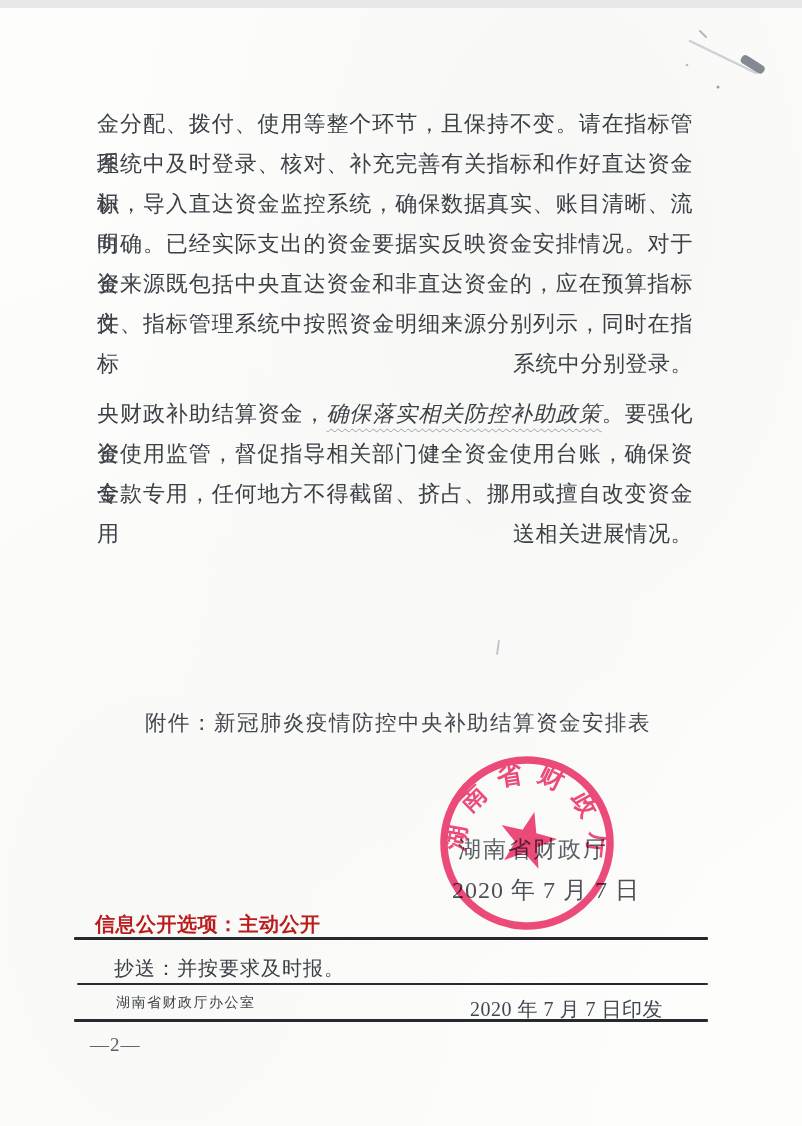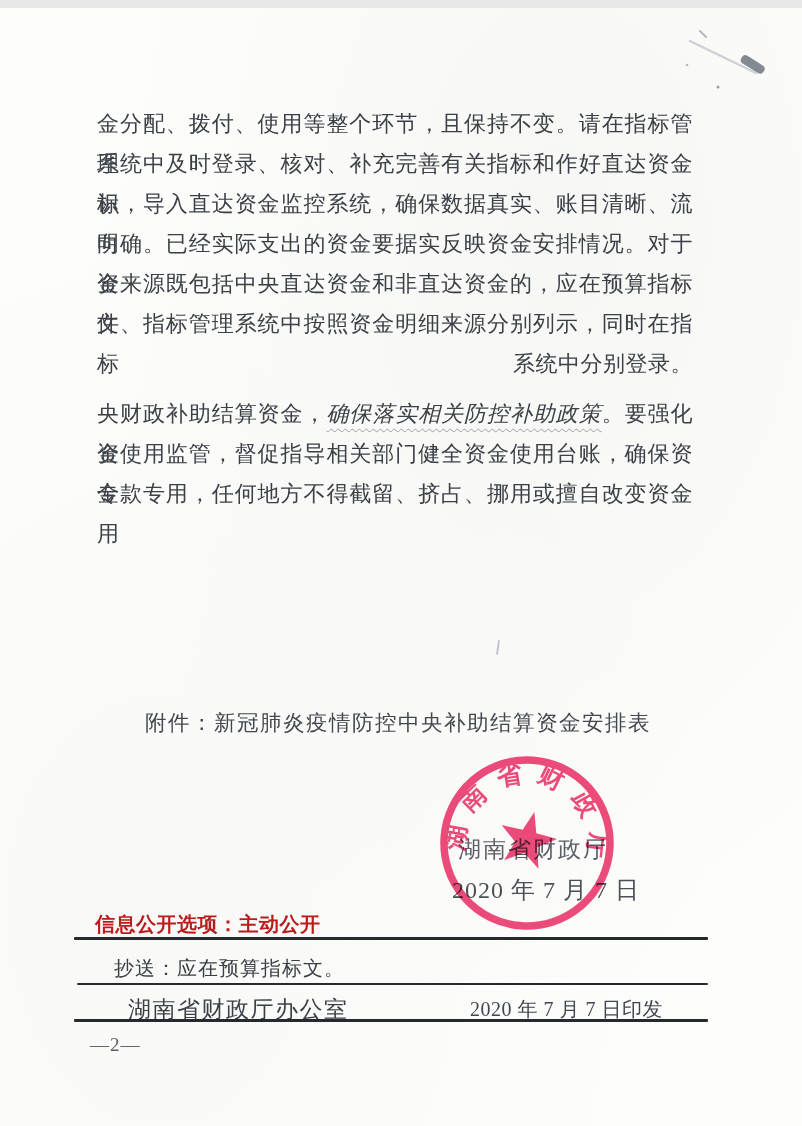--- a/index.html
+++ b/index.html
@@ -69,22 +69,22 @@
   }
   .rule{position:absolute;background:#26292d;border-radius:1px;}
   .rule1{left:74px;top:929px;width:634px;height:3px;}
   .rule2{left:77px;top:975px;width:631px;height:2px;}
   .rule3{left:74px;top:1011px;width:634px;height:3px;}
   .footer-cc{
     position:absolute;left:114px;top:947px;
     font-size:20px;color:#3a3f45;letter-spacing:1px;white-space:nowrap;
   }
   .footer-office{
-    position:absolute;left:128px;top:986px;
-    font-size:23px;color:#3a3f45;letter-spacing:1.5px;white-space:nowrap;
+    position:absolute;left:116px;top:986px;
+    font-size:14px;color:#3a3f45;letter-spacing:1.5px;white-space:nowrap;
   }
   .footer-printdate{
     position:absolute;left:470px;top:988px;
     font-size:20px;color:#3f464f;letter-spacing:.5px;white-space:nowrap;
   }
   .page-number{
     position:absolute;left:90px;top:1026px;
     font-size:19px;color:#5b6066;letter-spacing:1px;
   }
   .artifact{position:absolute;left:660px;top:5px;}
@@ -113,20 +113,21 @@
       <div class="line fill">识，导入直达资金监控系统，确保数据真实、账目清晰、流向</div>
       <div class="line fill">明确。已经实际支出的资金要据实反映资金安排情况。对于资</div>
       <div class="line fill">金来源既包括中央直达资金和非直达资金的，应在预算指标文</div>
       <div class="line fill">件、指标管理系统中按照资金明细来源分别列示，同时在指标</div>
       <div class="line">系统中分别登录。</div>
     </div>
     <div class="para2">
       <div class="line fill"><span>央财政补助结算资金，</span><span class="wavy">确保落实相关防控补助政策</span><span>。要强化资</span></div>
       <div class="line fill">金使用监管，督促指导相关部门健全资金使用台账，确保资金</div>
       <div class="line fill">专款专用，任何地方不得截留、挤占、挪用或擅自改变资金用</div>
+      <div class="line">送相关进展情况。</div>
     </div>
   </div>
 
   <div class="speck"></div>
 
   <div class="attachment">附件：新冠肺炎疫情防控中央补助结算资金安排表</div>
 
   <div class="sig-issuer">湖南省财政厅</div>
   <div class="sig-date">2020 年 7 月 7 日</div>
 
@@ -136,20 +137,20 @@
       <polygon points="96.2,59.5 99.6,80.7 120.7,84.8 101.6,94.6 104.2,116 88.9,100.8 69.4,109.8 79.1,90.7 64.5,74.9 85.7,78.2" fill="#ee3e72"></polygon>
       <path id="sealArc" d="M 31.1 107.9 A 62 62 0 1 1 150.9 107.9" fill="none"></path>
       <text font-size="25" letter-spacing="13" fill="#ee3e72">
         <textPath href="#sealArc" startOffset="4">湖南省财政厅</textPath>
       </text>
     </g>
   </svg>
 
   <div class="footer-disclosure">信息公开选项：主动公开</div>
   <div class="rule rule1"></div>
-  <div class="footer-cc">抄送：应在预算指标文。</div>
+  <div class="footer-cc">抄送：并按要求及时报。</div>
   <div class="rule rule2"></div>
   <div class="footer-office">湖南省财政厅办公室</div>
   <div class="footer-printdate">2020 年 7 月 7 日印发</div>
   <div class="rule rule3"></div>
   <div class="page-number">—2—</div>
 
 </div>
 
 </body></html>

